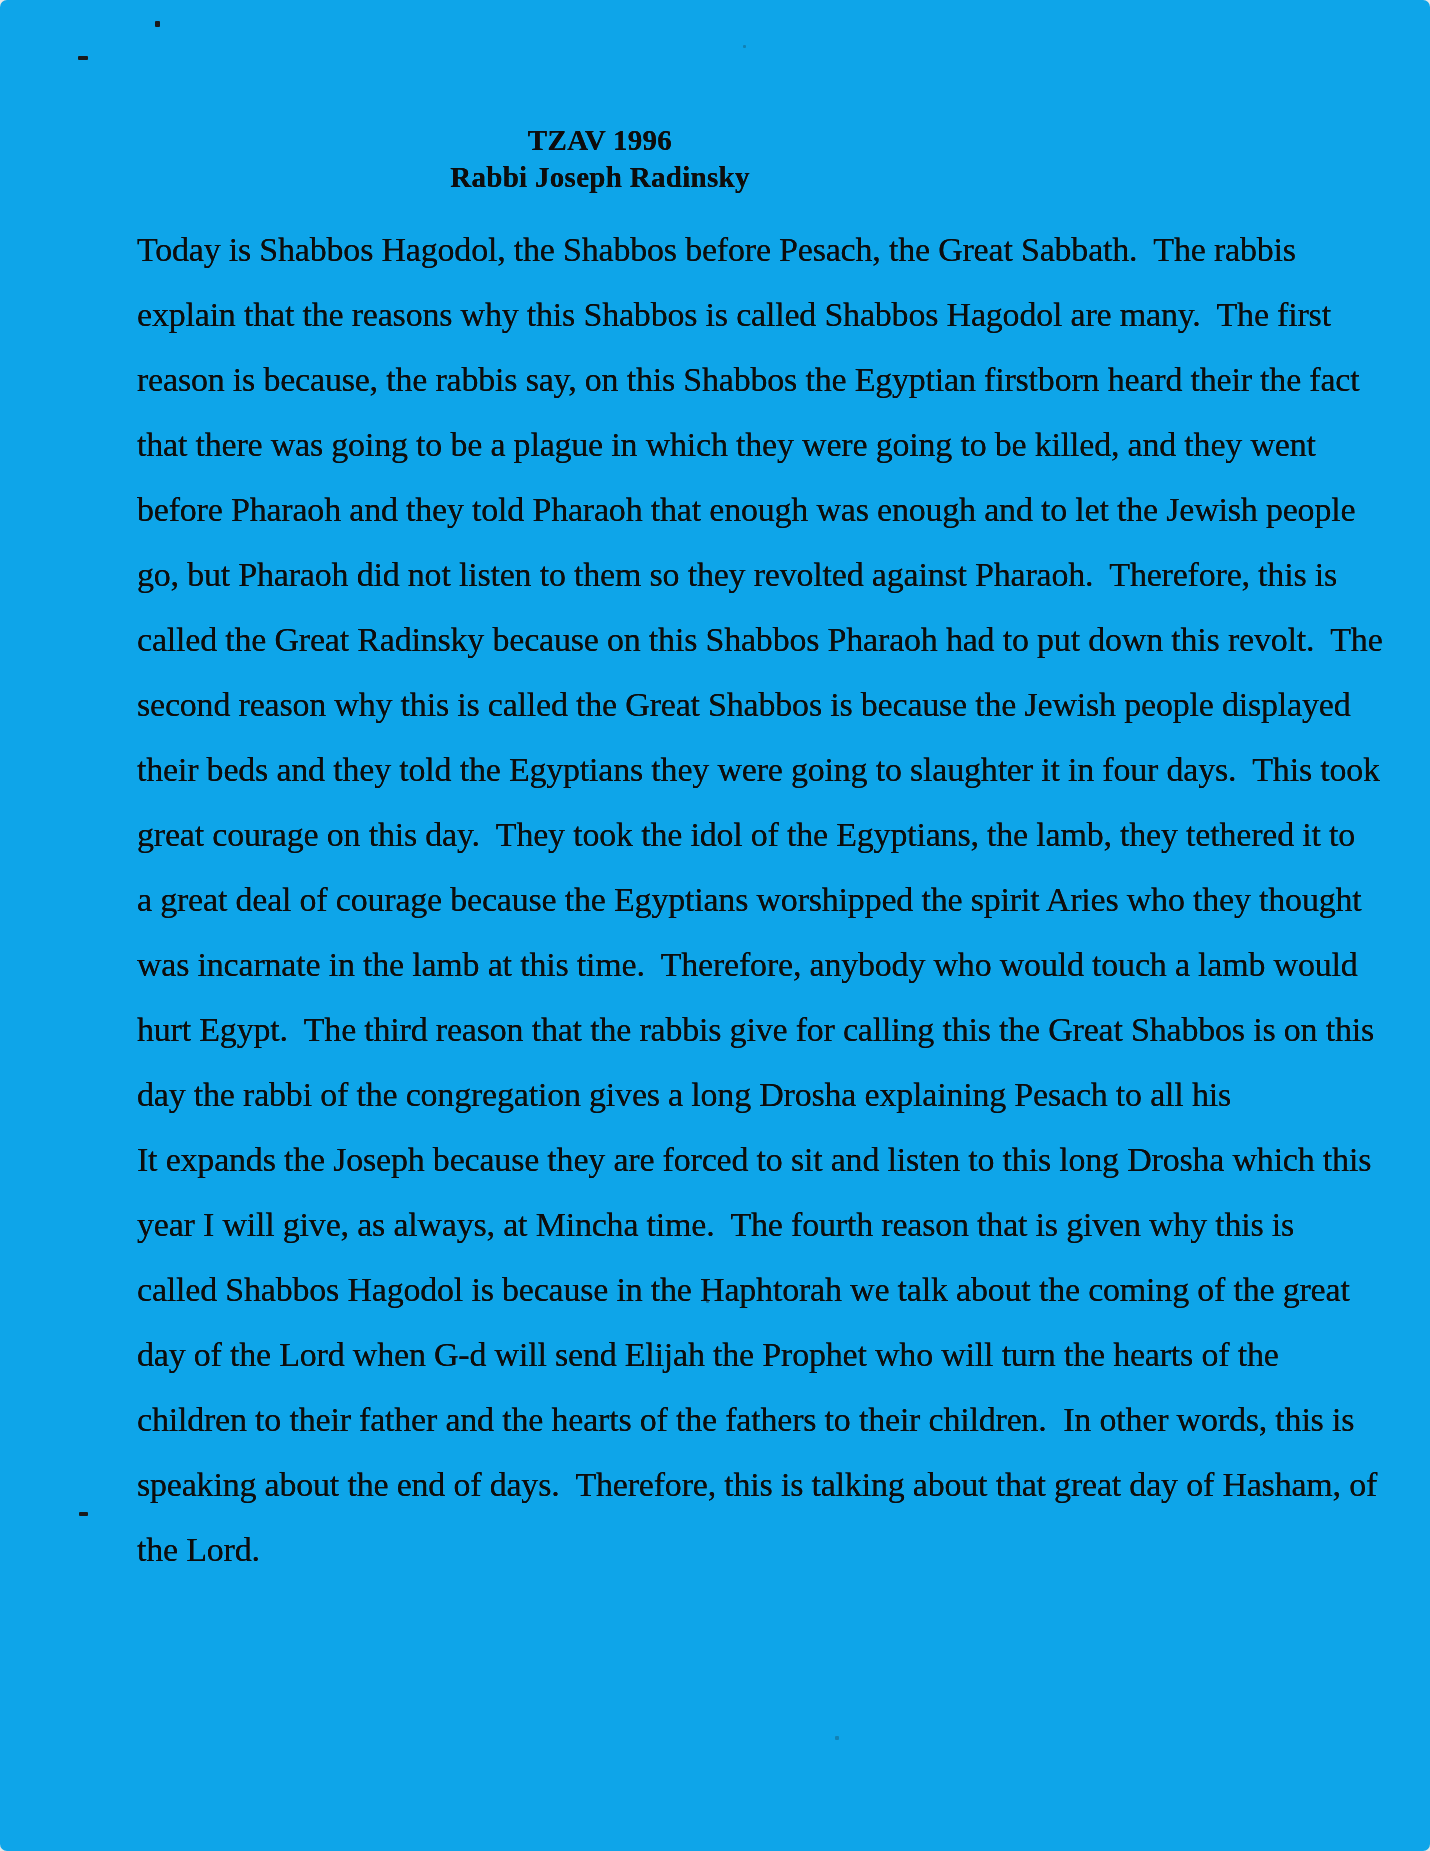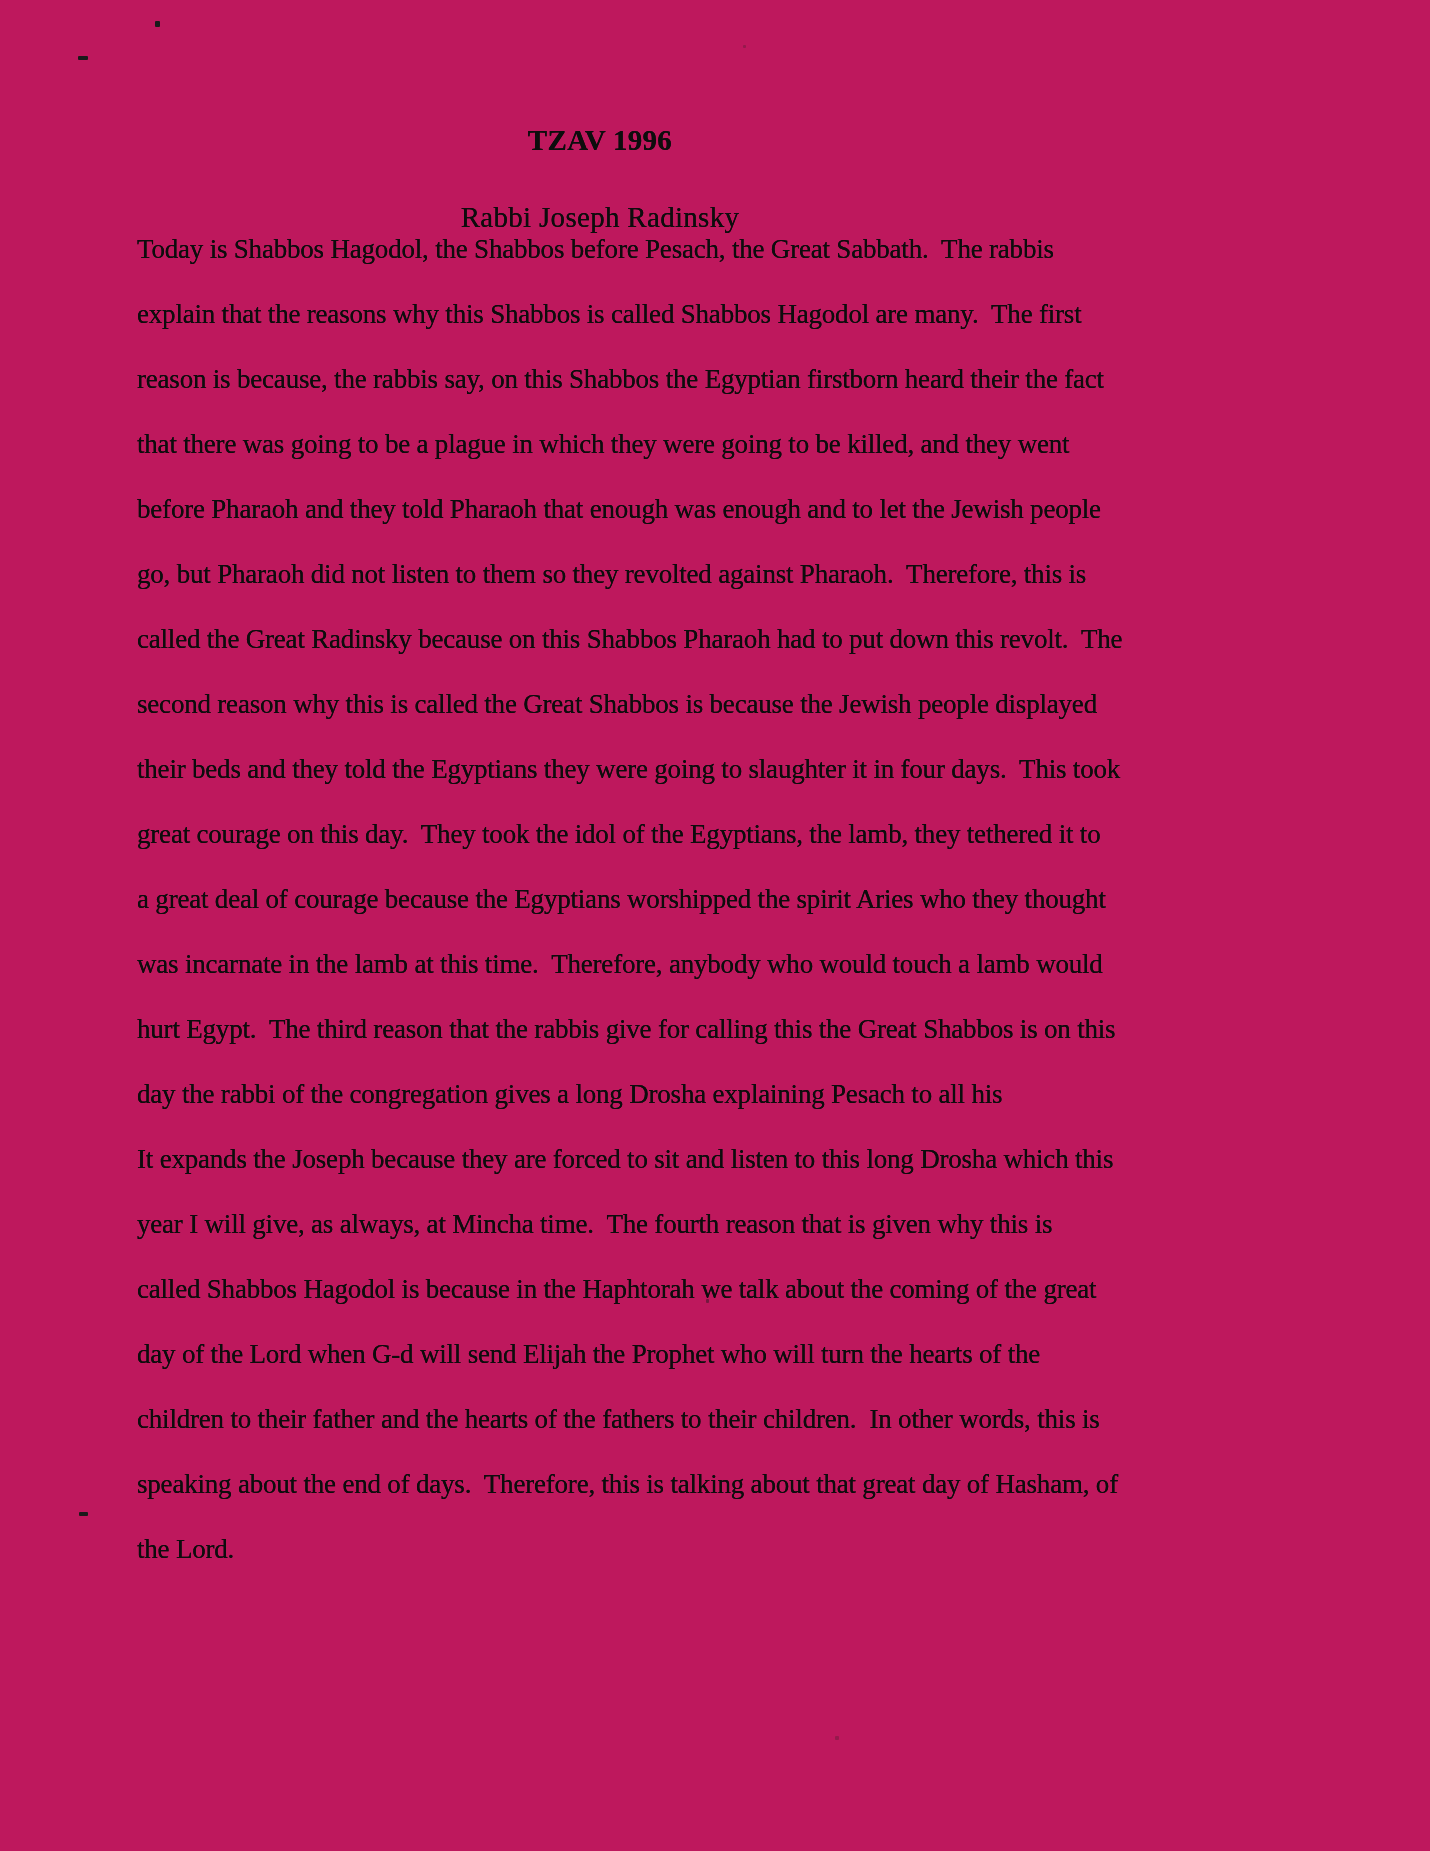--- a/index.html
+++ b/index.html
@@ -4,45 +4,46 @@
 <style>
   html, body {
     margin: 0;
     padding: 0;
     background: #e8e8e8;
   }
   .page {
     position: relative;
     width: 1430px;
     height: 1851px;
-    background: #be185d;
+    background: #0ea5e9;
     overflow: hidden;
     font-family: "Liberation Serif", "DejaVu Serif", serif;
     color: #0d0d0d;
     
     text-shadow: 0 0 0.55px currentColor;
+    border-radius: 7px;
   }
   .doc-header {
     position: absolute;
     top: 122px;
     left: 0;
     width: 1200px;
     text-align: center;
     line-height: 37px;
     font-size: 29px;
     letter-spacing: 0.3px;
   }
   .doc-title { font-weight: bold; }
-  .doc-author { font-weight: normal; margin-top: 40px; }
+  .doc-author { font-weight: bold; }
   .doc-body {
     position: absolute;
     top: 217px;
     left: 137px;
     right: 30px;
-    font-size: 27px;
+    font-size: 34px;
     letter-spacing: -0.2px;
   }
   .line {
     height: 65px;
     display: flex;
     align-items: center;
     white-space: pre;
   }
   .artifact {
     position: absolute;

